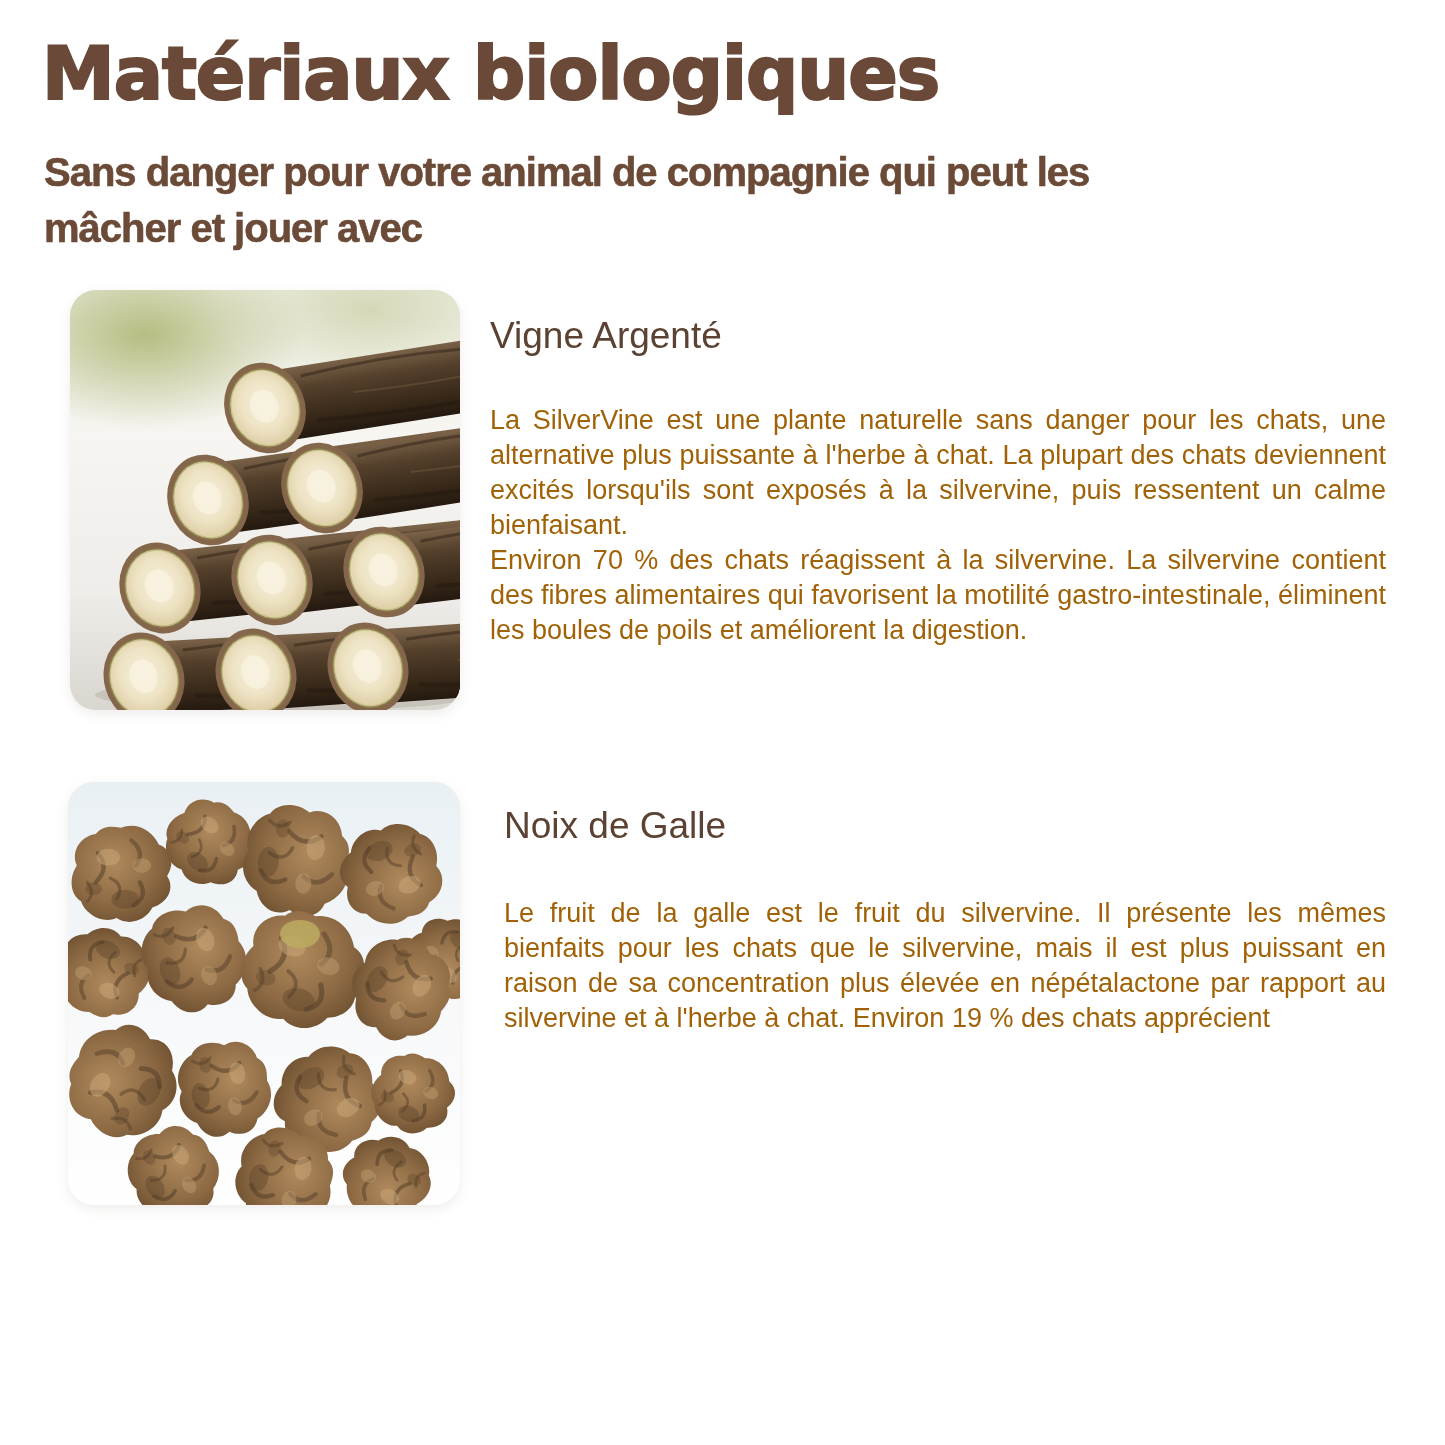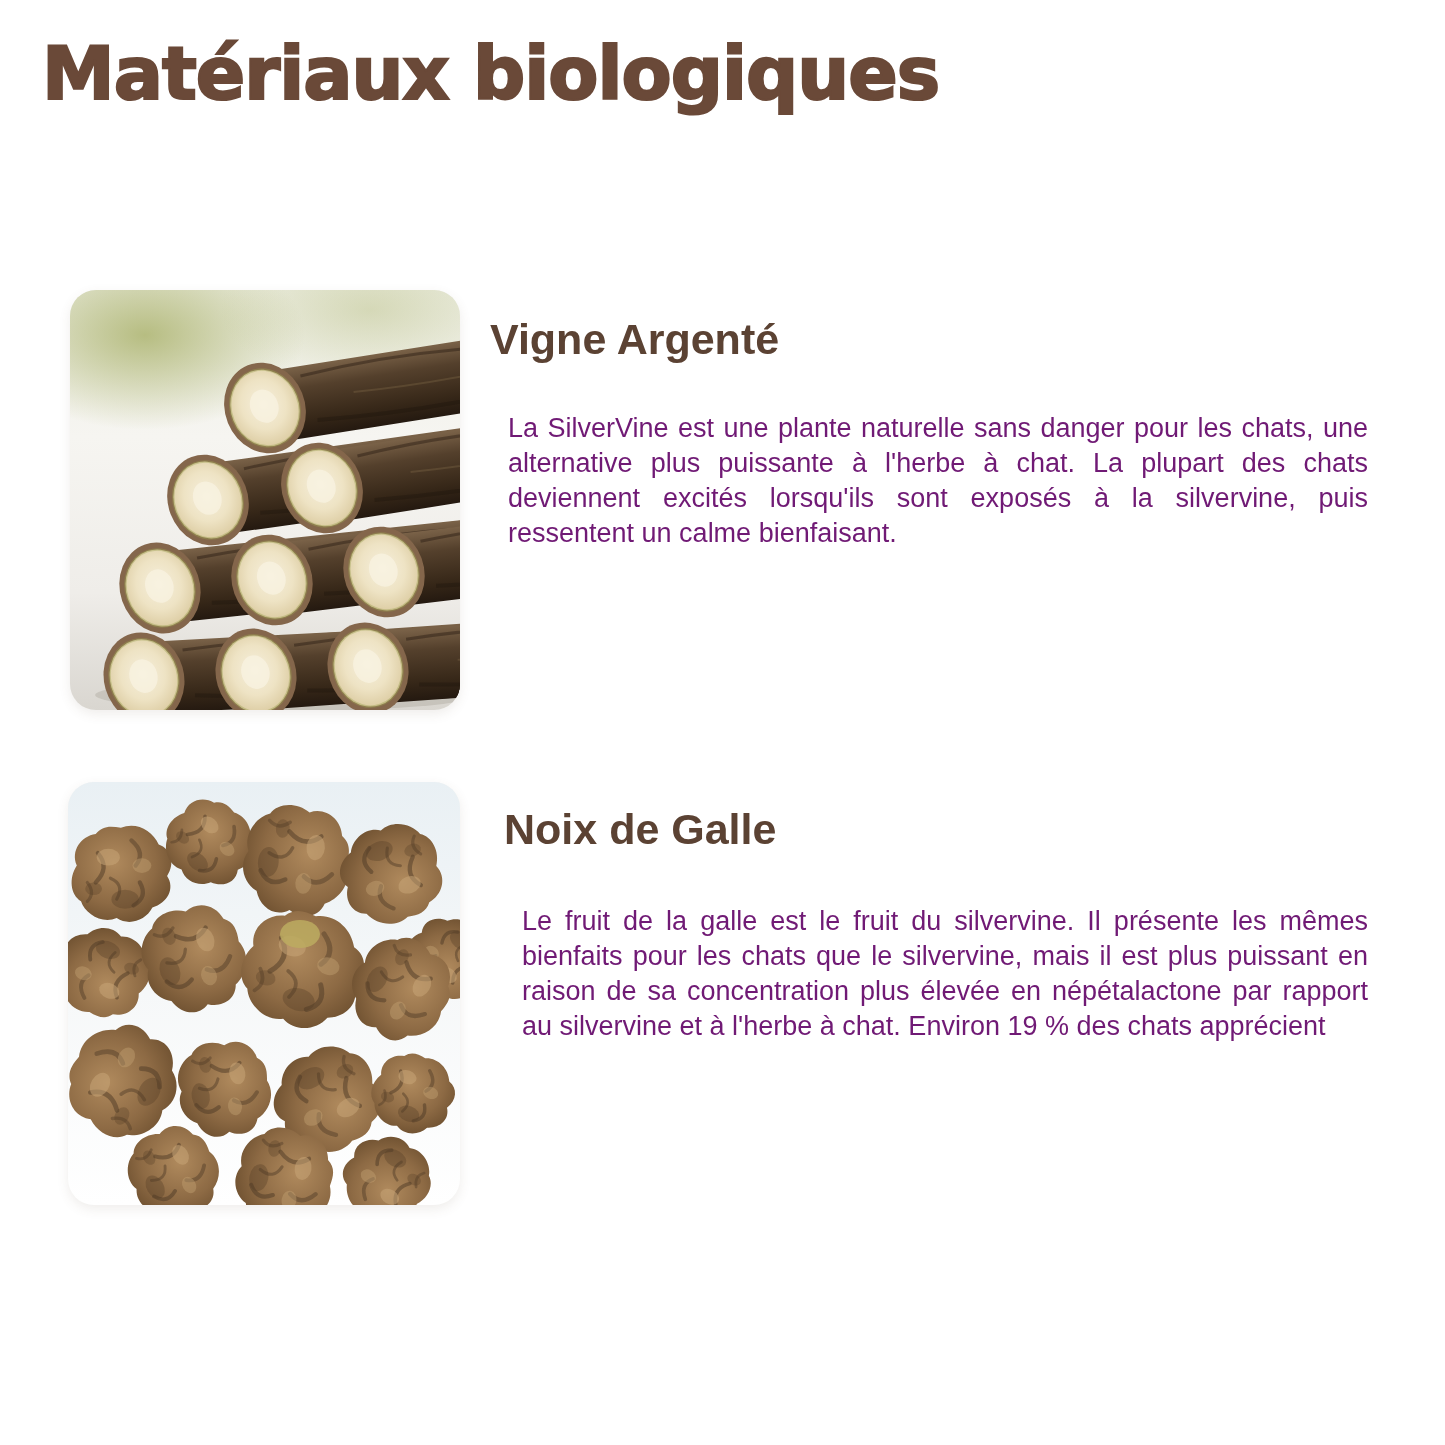--- a/index.html
+++ b/index.html
@@ -34,35 +34,36 @@
   .photo{
     position:absolute;border-radius:26px;overflow:hidden;
     box-shadow:0 4px 12px rgba(95,74,55,.10);
     background:#f5f5f2;
   }
   .photo svg{display:block;width:100%;height:100%;}
   .photo-sticks{left:70px;top:290px;width:390px;height:420px;}
   .photo-nuts{left:68px;top:782px;width:392px;height:423px;}
   .section-text{position:absolute;}
   .section-text h2{
-    margin:0 0 45px 0;font-size:43px;line-height:1.2;font-weight:bold;color:#5b4233;
+    margin:0 0 45px 0;font-size:37px;line-height:1.2;font-weight:normal;color:#5b4233;
   }
   .section-text p{
-    margin:18px;font-size:27px;line-height:35px;text-align:justify;color:#701a75;
+    margin:0;font-size:27px;line-height:35px;text-align:justify;color:#a16207;
   }
   .s1{left:490px;top:314px;width:896px;}
   .s2{left:504px;top:804px;width:882px;}
   .s2 h2{margin-bottom:48px;}
 </style>
 </head>
 <body>
 
 <div class="canvas">
 
   <h1 class="page-title">Matériaux biologiques</h1>
+  <p class="page-subtitle">Sans danger pour votre animal de compagnie qui peut les mâcher et jouer avec</p>
 
   <div class="photo photo-sticks">
     <svg viewBox="0 0 390 420" preserveAspectRatio="none" aria-hidden="true">
       <defs>
         <linearGradient id="sbg" x1="0" y1="0" x2="0" y2="1">
           <stop offset="0" stop-color="#edeee2"></stop>
           <stop offset="0.35" stop-color="#f6f5f1"></stop>
           <stop offset="0.72" stop-color="#efede9"></stop>
           <stop offset="1" stop-color="#d9d6d0"></stop>
         </linearGradient>
@@ -107,20 +108,21 @@
       <use href="#stick" transform="translate(314,282) rotate(-7)"></use>
       <use href="#stick" transform="translate(74,388) rotate(-3)"></use>
       <use href="#stick" transform="translate(186,384) rotate(-4)"></use>
       <use href="#stick" transform="translate(298,378) rotate(-4)"></use>
     </svg>
   </div>
 
   <div class="section-text s1">
     <h2>Vigne Argenté</h2>
     <p>La SilverVine est une plante naturelle sans danger pour les chats, une alternative plus puissante à l'herbe à chat. La plupart des chats deviennent excités lorsqu'ils sont exposés à la silvervine, puis ressentent un calme bienfaisant.</p>
+    <p>Environ 70 % des chats réagissent à la silvervine. La silvervine contient des fibres alimentaires qui favorisent la motilité gastro-intestinale, éliminent les boules de poils et améliorent la digestion.</p>
   </div>
 
   <div class="photo photo-nuts">
     <svg viewBox="0 0 392 423" preserveAspectRatio="none" aria-hidden="true">
       <defs>
         <linearGradient id="nbg" x1="0" y1="0" x2="0" y2="1">
           <stop offset="0" stop-color="#e9f0f4"></stop>
           <stop offset="0.5" stop-color="#f6f8f9"></stop>
           <stop offset="1" stop-color="#ffffff"></stop>
         </linearGradient>

